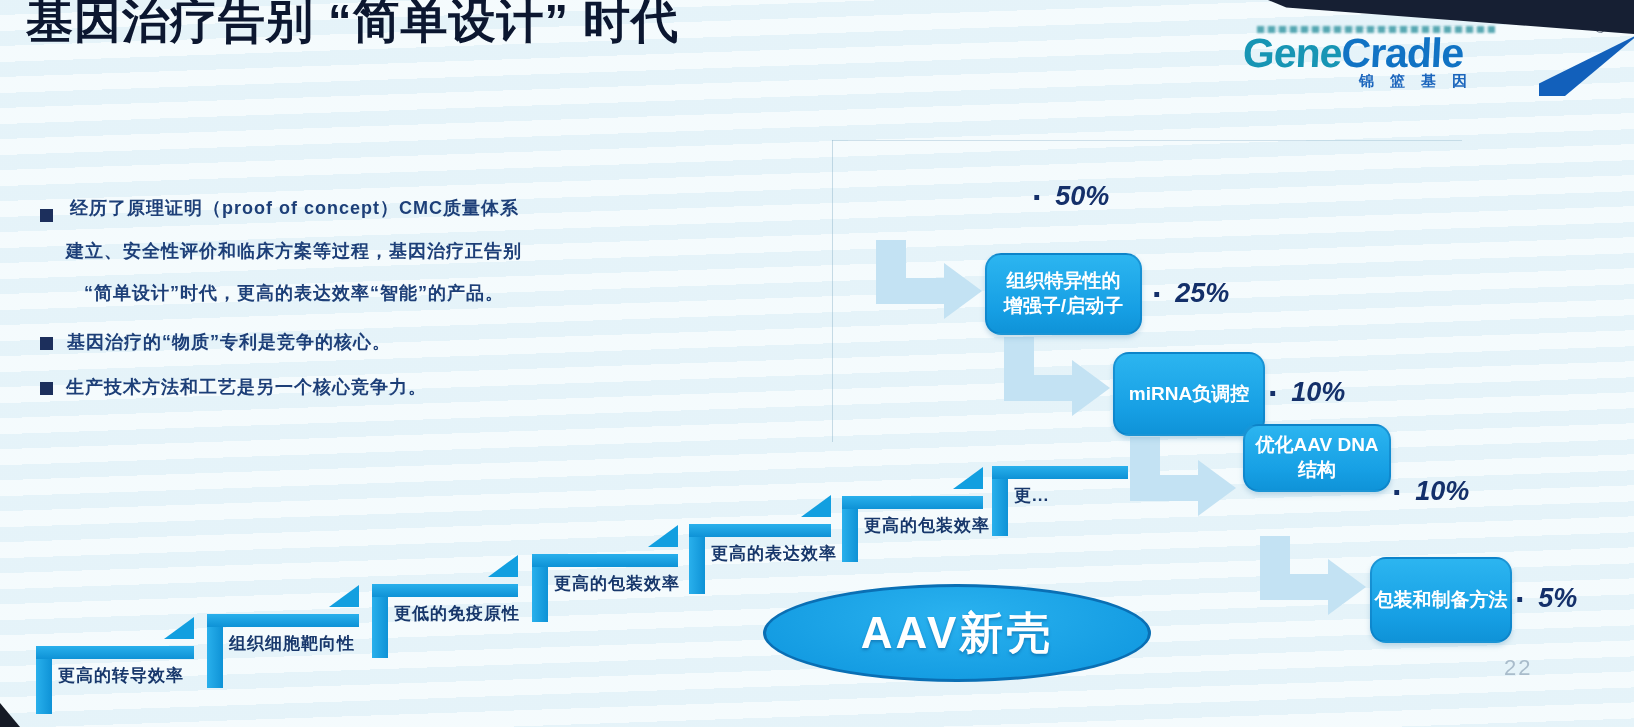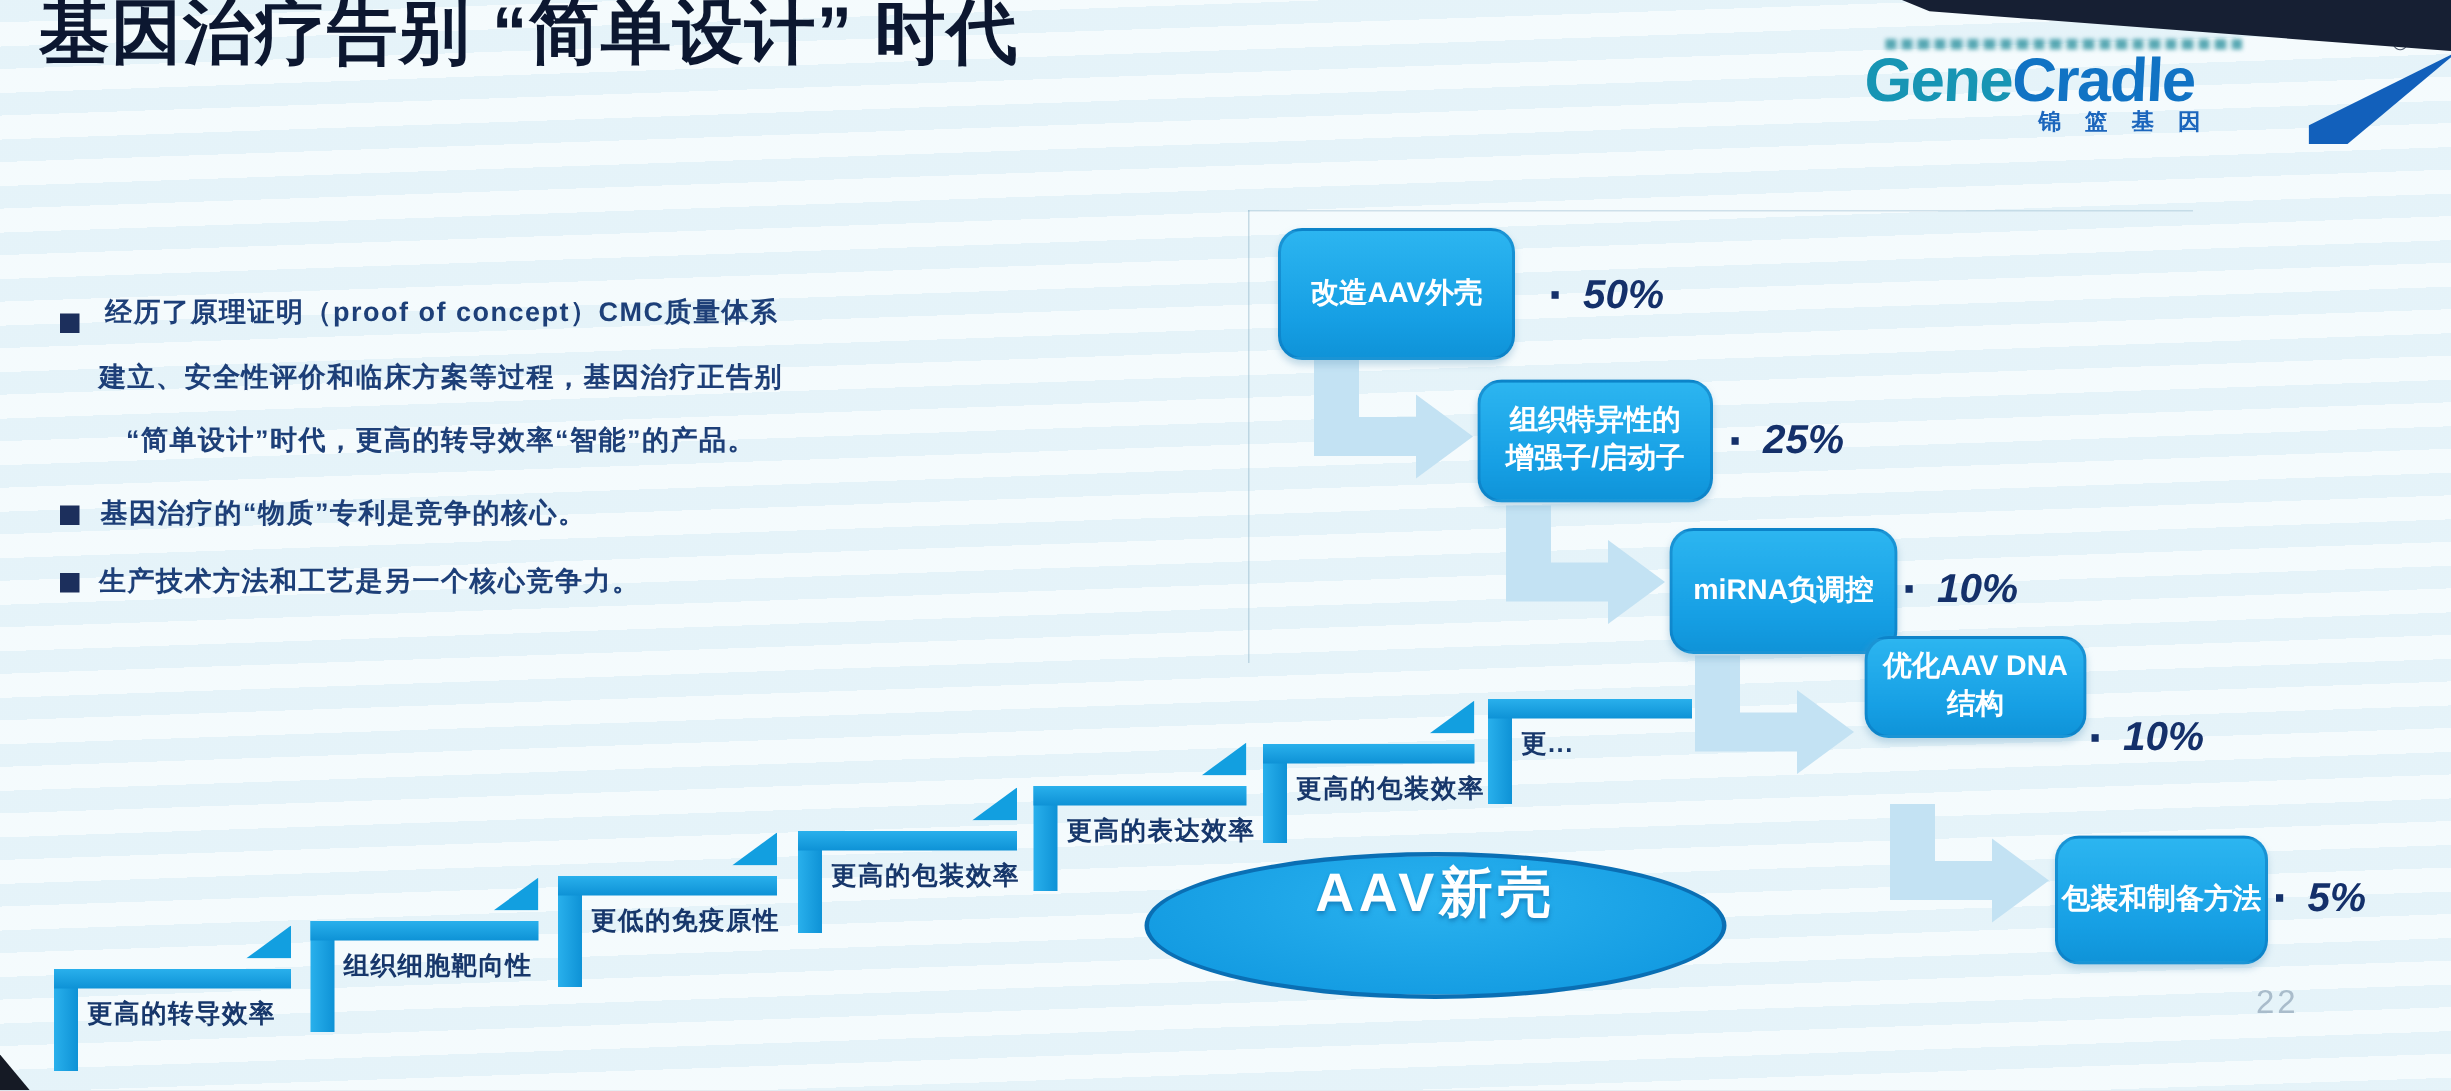--- a/index.html
+++ b/index.html
@@ -121,25 +121,25 @@
   .st1 { left:36px;  top:646px; width:158px; } .st1 .riser{height:68px;}
   .st2 { left:207px; top:614px; width:152px; } .st2 .riser{height:74px;}
   .st3 { left:372px; top:584px; width:146px; } .st3 .riser{height:74px;}
   .st4 { left:532px; top:554px; width:146px; } .st4 .riser{height:68px;}
   .st5 { left:689px; top:524px; width:142px; } .st5 .riser{height:70px;}
   .st6 { left:842px; top:496px; width:141px; } .st6 .riser{height:66px;}
   .st7 { left:992px; top:466px; width:136px; } .st7 .riser{height:70px;}
 
   
   .ellipse {
-    position:absolute; left:763px; top:568px; width:388px; height:98px; z-index:3;
+    position:absolute; left:763px; top:584px; width:388px; height:98px; z-index:3;
     background:radial-gradient(ellipse at 50% 32%, #2ab2ef 0%, #149ce2 75%);
     border:3px solid #0a6fb4; border-radius:50%;
-    display:flex; justify-content:center;
-    color:#fff; font-weight:bold; font-size:36px; letter-spacing:3px;
+    display:flex; align-items:center; justify-content:center;
+    color:#fff; font-weight:bold; font-size:44px; letter-spacing:3px;
     text-shadow:0 2px 3px rgba(9,90,150,.5);
   }
 
   
   .corner-tr {
     position:absolute; right:0; top:0; width:366px; height:34px; z-index:5;
     background:#161f33; clip-path:polygon(0 0, 100% 0, 100% 100%, 5% 22%);
   }
   .corner-bl {
     position:absolute; left:0; bottom:0; width:20px; height:24px; z-index:5;
@@ -162,21 +162,21 @@
       <div class="logo-tagline"></div>
       <div class="logo-text"><span class="p1">Gene</span><span class="p2">Cradle</span></div>
       <div class="logo-reg">®</div>
       <div class="logo-swoosh"></div>
       <div class="logo-cn">锦篮基因</div>
     </div>
 
     <span class="bullet-sq sq1"></span>
     <div class="bline b1l1">经历了原理证明（proof of concept）CMC质量体系</div>
     <div class="bline b1l2">建立、安全性评价和临床方案等过程，基因治疗正告别</div>
-    <div class="bline b1l3">“简单设计”时代，更高的转导效率“智能”的产品。</div>
+    <div class="bline b1l3">“简单设计”时代，更高的表达效率“智能”的产品。</div>
     <span class="bullet-sq sq2"></span>
     <div class="bline b2l1">基因治疗的“物质”专利是竞争的核心。</div>
     <span class="bullet-sq sq3"></span>
     <div class="bline b3l1">生产技术方法和工艺是另一个核心竞争力。</div>
 
     <div class="frame-v"></div>
     <div class="frame-h"></div>
 
     <div class="elbow ar1">
         <span class="v"></span>
@@ -192,23 +192,20 @@
         <span class="v"></span>
         <span class="h"></span>
         <span class="head"></span>
       </div>
     <div class="elbow ar4">
         <span class="v"></span>
         <span class="h"></span>
         <span class="head"></span>
       </div>
 
-    <div class="fbox fb1">
-      <span>改造AAV外壳</span>
-    </div>
     <div class="fbox fb2">
       <span>组织特异性的</span>
       <span>增强子/启动子</span>
     </div>
     <div class="fbox fb3">
       <span>miRNA负调控</span>
     </div>
     <div class="fbox fb4">
       <span>优化AAV DNA</span>
       <span>结构</span>

